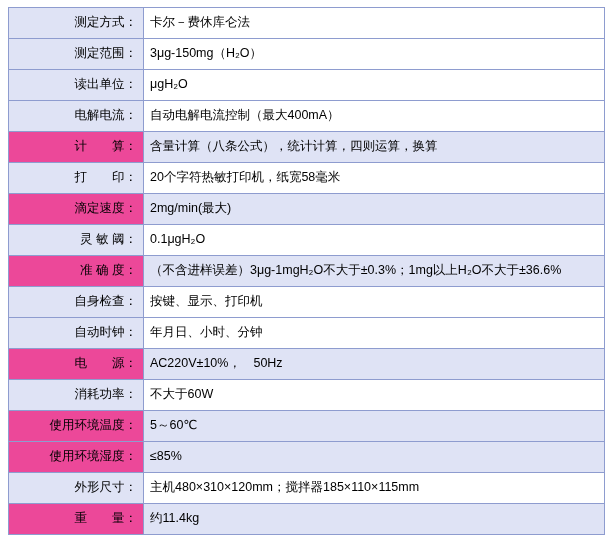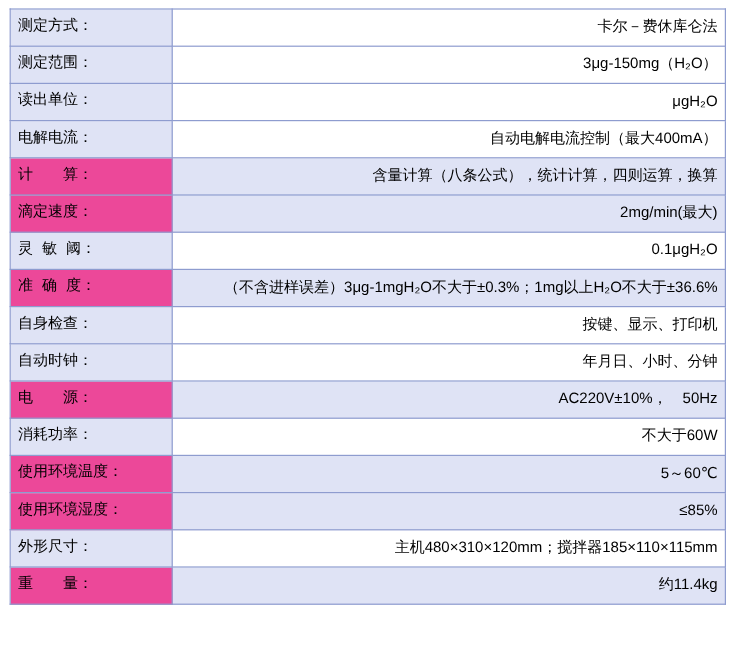--- a/index.html
+++ b/index.html
@@ -24,27 +24,26 @@
     padding: 0 6px;
     font-size: 12.5px;
     line-height: 1.25;
     height: 30px;
     vertical-align: middle;
     word-break: break-all;
   }
   #spec-table td.label {
     width: 122px;
     background: #dfe3f5;
-    text-align: left;
+    text-align: right;
     white-space: nowrap;
-    font-family: Liberation Mono, monospace;
   }
   #spec-table td.value {
     background: #ffffff;
-    text-align: right;
+    text-align: left;
   }
   #spec-table tr.alt td.value {
     background: #dfe3f5;
     margin-top: 23px;
   }
   #spec-table tr.alt td.label {
     background: #ec4899;
   }
   td.value.center {
     text-align: center;
@@ -67,20 +66,24 @@
       <td class="label">读出单位：</td>
       <td class="value">μgH₂O</td>
     </tr>
     <tr>
       <td class="label">电解电流：</td>
       <td class="value">自动电解电流控制（最大400mA）</td>
     </tr>
     <tr class="alt">
       <td class="label">计　　算：</td>
       <td class="value">含量计算（八条公式），统计计算，四则运算，换算</td>
+    </tr>
+    <tr>
+      <td class="label">打　　印：</td>
+      <td class="value">20个字符热敏打印机，纸宽58毫米</td>
     </tr>
     <tr class="alt">
       <td class="label">滴定速度：</td>
       <td class="value center">2mg/min(最大)</td>
     </tr>
     <tr>
       <td class="label">灵 敏 阈：</td>
       <td class="value">0.1μgH₂O</td>
     </tr>
     <tr class="alt">

